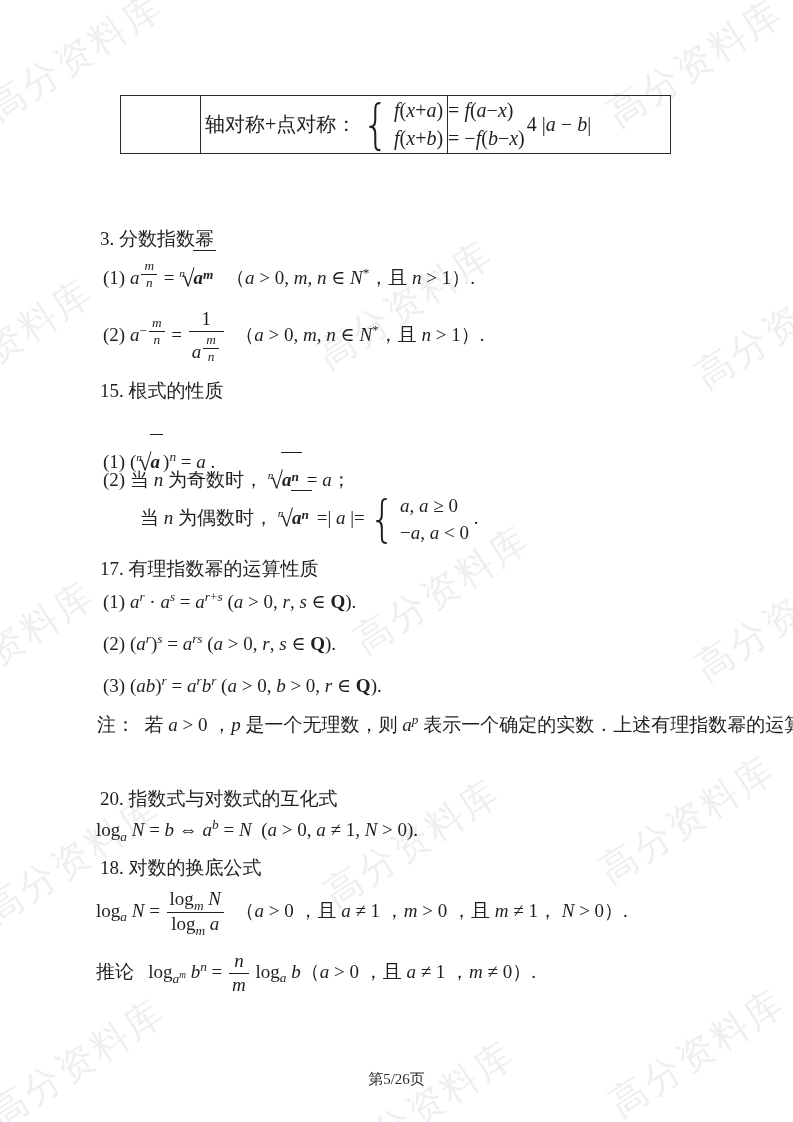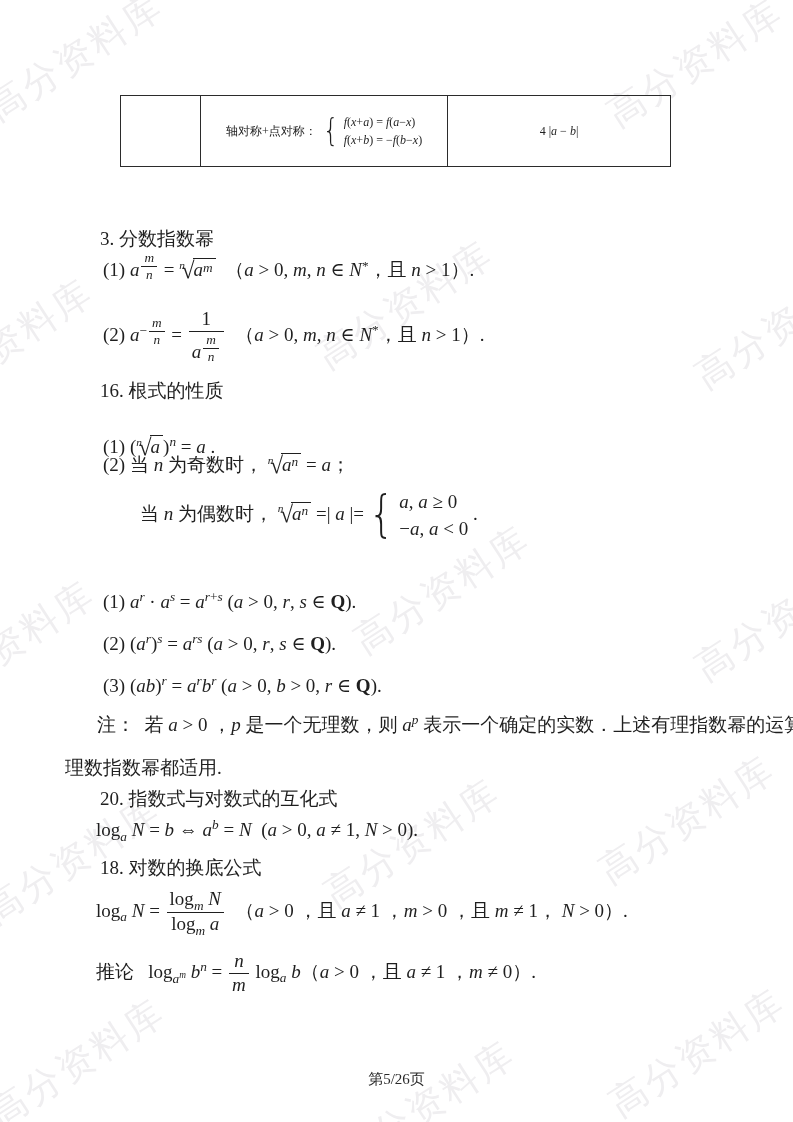--- a/index.html
+++ b/index.html
@@ -12,42 +12,42 @@
   
   .wm{
     position:absolute;width:210px;height:44px;
     font-size:37px;letter-spacing:3px;white-space:nowrap;
     color:#efeef0;transform:rotate(-33deg);transform-origin:center;
     z-index:0;user-select:none;
   }
   .content-layer{position:absolute;inset:0;z-index:1;}
   
   .symtable{
-    position:absolute;left:120px;top:95px;width:550px;height:72px;
-    border-collapse:collapse;table-layout:fixed;font-size:12px;
+    position:absolute;left:120px;top:95px;width:550px;height:46px;
+    border-collapse:collapse;table-layout:fixed;font-size:20px;
   }
   .symtable td{border:1.5px solid #2b2b2b;text-align:center;vertical-align:middle;padding:2px 4px;}
   .cell2-inner{display:inline-flex;align-items:center;gap:6px;white-space:nowrap;}
   
   .line{position:absolute;white-space:nowrap;font-size:19px;line-height:1.35;}
   .heading{font-size:19px;}
   .footer{position:absolute;left:0;right:0;top:1070px;text-align:center;font-size:15px;color:#2a2a2a;}
   
   .rm{font-style:normal;}
   .it{font-style:italic;}
   .bf{font-weight:bold;font-style:normal;}
   .msup{display:inline-block;vertical-align:0.5em;font-size:0.70em;line-height:1;}
   .msub{display:inline-block;vertical-align:-0.35em;font-size:0.70em;line-height:1;}
   .mfrac{display:inline-block;vertical-align:middle;text-align:center;margin:0 2px;}
   .mnum{display:block;border-bottom:1.3px solid #1f1f1f;padding:0 3px;line-height:1.2;}
   .mden{display:block;padding:0 3px;line-height:1.2;}
   .msqrt{display:inline-block;white-space:nowrap;}
   .midx{display:inline-block;font-size:0.60em;vertical-align:0.65em;margin-right:-0.30em;line-height:1;}
   .msign{display:inline-block;font-size:1.25em;line-height:1;vertical-align:-0.08em;}
-  .mrad{display:inline-block;border-top:1.4px solid #1f1f1f;padding:0 3px 0 1px;margin-left:-2px;line-height:1.15;}
+  .mrad{display:inline-block;border-top:1.4px solid #1f1f1f;padding:16px 3px 0 1px;margin-left:-2px;line-height:1.15;font-weight:bold;}
   .mrad .msup{vertical-align:0.35em;}
   .mcases{display:inline-flex;align-items:center;vertical-align:middle;}
   .mbrace{display:inline-block;font-family:"DejaVu Sans",sans-serif;font-weight:300;font-size:2.1em;line-height:1;transform:scaleY(1.25);margin-right:5px;}
   .mcol{display:inline-flex;flex-direction:column;align-items:flex-start;row-gap:3px;text-align:right;}
   .mrow{line-height:1.25;}
 </style>
 </head>
 <body>
 
 <div class="page">
@@ -94,37 +94,37 @@
           <span><span class="rm">4 |</span><span class="it">a</span><span class="rm"> − </span><span class="it">b</span><span class="rm">|</span></span>
         </td>
       </tr>
     </tbody>
       </table>
 
     <div class="line heading" style="left:100px;top:226px">3. 分数指数幂</div>
     <div class="line" style="left:103px;top:250px"><span class="rm">(1) </span><span class="it">a</span><span class="msup"><span class="mfrac"><span class="mnum"><span class="it">m</span></span><span class="mden"><span class="it">n</span></span></span></span><span class="rm"> = </span><span class="msqrt"><span class="midx"><span class="it">n</span></span><span class="msign">√</span><span class="mrad"><span class="it">a</span><span class="msup"><span class="it">m</span></span></span></span><span class="rm"> （</span><span class="it">a</span><span class="rm"> &gt; 0, </span><span class="it">m</span><span class="rm">, </span><span class="it">n</span><span class="rm"> ∈ </span><span class="it">N</span><span class="msup"><span class="rm">*</span></span><span class="rm">，且 </span><span class="it">n</span><span class="rm"> &gt; 1）.</span></div>
     <div class="line" style="left:103px;top:308px"><span class="rm">(2) </span><span class="it">a</span><span class="msup"><span class="rm">−</span><span class="mfrac"><span class="mnum"><span class="it">m</span></span><span class="mden"><span class="it">n</span></span></span></span><span class="rm"> = </span><span class="mfrac"><span class="mnum"><span class="rm">1</span></span><span class="mden"><span class="it">a</span><span class="msup"><span class="mfrac"><span class="mnum"><span class="it">m</span></span><span class="mden"><span class="it">n</span></span></span></span></span></span><span class="rm"> （</span><span class="it">a</span><span class="rm"> &gt; 0, </span><span class="it">m</span><span class="rm">, </span><span class="it">n</span><span class="rm"> ∈ </span><span class="it">N</span><span class="msup"><span class="rm">*</span></span><span class="rm">，且 </span><span class="it">n</span><span class="rm"> &gt; 1）.</span></div>
 
-    <div class="line heading" style="left:100px;top:378px">16. 根式的性质</div>
+    <div class="line heading" style="left:100px;top:378px">15. 根式的性质</div>
     <div class="line" style="left:103px;top:434px"><span class="rm">(1) (</span><span class="msqrt"><span class="midx"><span class="it">n</span></span><span class="msign">√</span><span class="mrad"><span class="it">a</span></span></span><span class="rm">)</span><span class="msup"><span class="it">n</span></span><span class="rm"> = </span><span class="it">a</span><span class="rm"> .</span></div>
     <div class="line" style="left:103px;top:452px"><span class="rm">(2) 当 </span><span class="it">n</span><span class="rm"> 为奇数时， </span><span class="msqrt"><span class="midx"><span class="it">n</span></span><span class="msign">√</span><span class="mrad"><span class="it">a</span><span class="msup"><span class="it">n</span></span></span></span><span class="rm"> = </span><span class="it">a</span><span class="rm">；</span></div>
     <div class="line" style="left:140px;top:490px"><span class="rm">当 </span><span class="it">n</span><span class="rm"> 为偶数时， </span><span class="msqrt"><span class="midx"><span class="it">n</span></span><span class="msign">√</span><span class="mrad"><span class="it">a</span><span class="msup"><span class="it">n</span></span></span></span><span class="rm"> =| </span><span class="it">a</span><span class="rm"> |= </span><span class="mcases">
           <span class="mbrace">{</span>
           <span class="mcol">
             <span class="mrow"><span class="it">a</span><span class="rm">, </span><span class="it">a</span><span class="rm"> ≥ 0</span></span>
             <span class="mrow"><span class="rm">−</span><span class="it">a</span><span class="rm">, </span><span class="it">a</span><span class="rm"> &lt; 0</span></span>
           </span>
         </span><span class="rm"> .</span></div>
 
+    <div class="line heading" style="left:100px;top:556px">17. 有理指数幂的运算性质</div>
     <div class="line" style="left:103px;top:589px"><span class="rm">(1) </span><span class="it">a</span><span class="msup"><span class="it">r</span></span><span class="rm"> · </span><span class="it">a</span><span class="msup"><span class="it">s</span></span><span class="rm"> = </span><span class="it">a</span><span class="msup"><span class="it">r</span><span class="rm">+</span><span class="it">s</span></span><span class="rm"> (</span><span class="it">a</span><span class="rm"> &gt; 0, </span><span class="it">r</span><span class="rm">, </span><span class="it">s</span><span class="rm"> ∈ </span><span class="bf">Q</span><span class="rm">).</span></div>
     <div class="line" style="left:103px;top:631px"><span class="rm">(2) (</span><span class="it">a</span><span class="msup"><span class="it">r</span></span><span class="rm">)</span><span class="msup"><span class="it">s</span></span><span class="rm"> = </span><span class="it">a</span><span class="msup"><span class="it">rs</span></span><span class="rm"> (</span><span class="it">a</span><span class="rm"> &gt; 0, </span><span class="it">r</span><span class="rm">, </span><span class="it">s</span><span class="rm"> ∈ </span><span class="bf">Q</span><span class="rm">).</span></div>
     <div class="line" style="left:103px;top:673px"><span class="rm">(3) (</span><span class="it">ab</span><span class="rm">)</span><span class="msup"><span class="it">r</span></span><span class="rm"> = </span><span class="it">a</span><span class="msup"><span class="it">r</span></span><span class="it">b</span><span class="msup"><span class="it">r</span></span><span class="rm"> (</span><span class="it">a</span><span class="rm"> &gt; 0, </span><span class="it">b</span><span class="rm"> &gt; 0, </span><span class="it">r</span><span class="rm"> ∈ </span><span class="bf">Q</span><span class="rm">).</span></div>
 
     <div class="line" style="left:97px;top:712px"><span class="rm">注： 若 </span><span class="it">a</span><span class="rm"> &gt; 0 ，</span><span class="it">p</span><span class="rm"> 是一个无理数，则 </span><span class="it">a</span><span class="msup"><span class="it">p</span></span><span class="rm"> 表示一个确定的实数．上述有理指数幂的运算性质，对于无</span></div>
-    <div class="line" style="left:65px;top:755px"><span class="rm">理数指数幂都适用.</span></div>
 
     <div class="line heading" style="left:100px;top:786px">20. 指数式与对数式的互化式</div>
     <div class="line" style="left:96px;top:817px"><span class="rm">log</span><span class="msub"><span class="it">a</span></span><span class="rm"> </span><span class="it">N</span><span class="rm"> = </span><span class="it">b</span><span class="rm"> ⇔ </span><span class="it">a</span><span class="msup"><span class="it">b</span></span><span class="rm"> = </span><span class="it">N</span><span class="rm"> (</span><span class="it">a</span><span class="rm"> &gt; 0, </span><span class="it">a</span><span class="rm"> ≠ 1, </span><span class="it">N</span><span class="rm"> &gt; 0).</span></div>
 
     <div class="line heading" style="left:100px;top:855px">18. 对数的换底公式</div>
     <div class="line" style="left:96px;top:888px"><span class="rm">log</span><span class="msub"><span class="it">a</span></span><span class="rm"> </span><span class="it">N</span><span class="rm"> = </span><span class="mfrac"><span class="mnum"><span class="rm">log</span><span class="msub"><span class="it">m</span></span><span class="rm"> </span><span class="it">N</span></span><span class="mden"><span class="rm">log</span><span class="msub"><span class="it">m</span></span><span class="rm"> </span><span class="it">a</span></span></span><span class="rm"> （</span><span class="it">a</span><span class="rm"> &gt; 0 ，且 </span><span class="it">a</span><span class="rm"> ≠ 1 ，</span><span class="it">m</span><span class="rm"> &gt; 0 ，且 </span><span class="it">m</span><span class="rm"> ≠ 1， </span><span class="it">N</span><span class="rm"> &gt; 0）.</span></div>
     <div class="line" style="left:96px;top:950px"><span class="rm">推论  log</span><span class="msub"><span class="it">a</span><span class="msup"><span class="it">m</span></span></span><span class="rm"> </span><span class="it">b</span><span class="msup"><span class="it">n</span></span><span class="rm"> = </span><span class="mfrac"><span class="mnum"><span class="it">n</span></span><span class="mden"><span class="it">m</span></span></span><span class="rm"> log</span><span class="msub"><span class="it">a</span></span><span class="rm"> </span><span class="it">b</span><span class="rm">（</span><span class="it">a</span><span class="rm"> &gt; 0 ，且 </span><span class="it">a</span><span class="rm"> ≠ 1 ，</span><span class="it">m</span><span class="rm"> ≠ 0）.</span></div>
 
     <div class="footer">第5/26页</div>
   </div>

